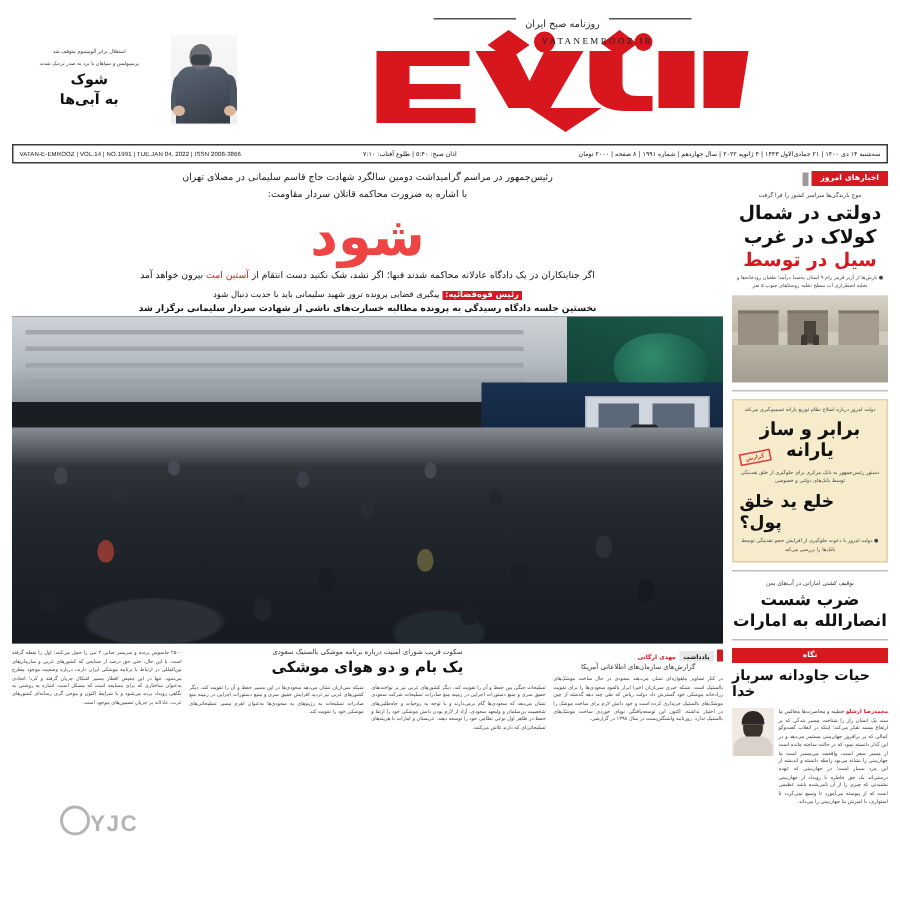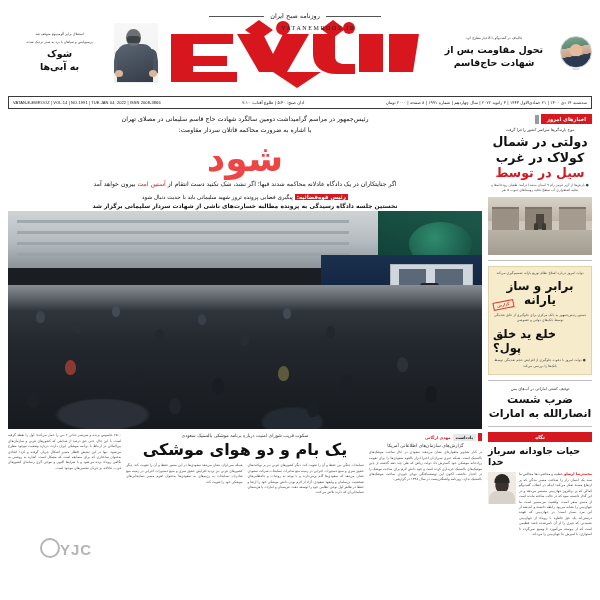--- a/index.html
+++ b/index.html
@@ -12,21 +12,21 @@
   .mh-right-txt{flex:1;text-align:left;direction:rtl;}
   .mh-kicker{font-size:3.4px;color:#333;line-height:1.5;letter-spacing:.2px;text-align:center;margin-bottom:3px;}
   .mh-teaser{font-size:9.5px;font-weight:bold;color:#111;line-height:1.35;text-align:center;}
   .mh-portrait{width:30px;height:30px;border-radius:50%;overflow:hidden;border:1px solid #cfcfcf;flex:0 0 auto;
      background:linear-gradient(170deg,#7fa890 0%,#5e8c74 35%,#d7b9a2 36%,#c8a289 60%,#2f3f54 61%,#243349 100%);position:relative;}
   .mh-portrait:after{content:"";position:absolute;left:50%;top:26%;transform:translateX(-50%);width:13px;height:13px;border-radius:50%;background:#e3bb9d;}
   .mh-portrait:before{content:"";position:absolute;left:50%;bottom:0;transform:translateX(-50%);width:22px;height:11px;border-radius:11px 11px 0 0;background:#2b3a50;z-index:2;}
   .mh-fig-cap{font-size:2.6px;color:#999;text-align:center;}
 
   .mh-center{flex:1;position:relative;display:flex;flex-direction:column;align-items:center;justify-content:center;}
-  .mh-top-line{display:flex;align-items:center;justify-content:center;gap:6px;width:100%;font-size:6.5px;color:#222;margin-bottom:-2px;}
+  .mh-top-line{display:flex;justify-content:center;gap:6px;width:100%;font-size:6.5px;color:#222;margin-bottom:-2px;}
   .mh-top-line .rule{height:1px;background:#555;flex:1;max-width:55px;}
   .logo-wrap{position:relative;width:265px;height:70px;}
   .logo-shape{position:absolute;inset:0;}
   .mh-site{position:absolute;top:7px;right:72px;font-size:6px;letter-spacing:1.6px;color:#222;font-family:"Liberation Serif",serif;}
 
   .mh-left{width:150px;display:flex;flex-direction:row;align-items:center;gap:3px;padding-top:6px;}
   .mh-left-txt{flex:1;direction:rtl;}
   .mh-photo{width:44px;height:60px;flex:0 0 auto;position:relative;overflow:hidden;
      background:linear-gradient(180deg,#f7f7f7 0%,#efefef 100%);}
   .mh-photo .head{position:absolute;left:12px;top:6px;width:15px;height:17px;border-radius:50% 50% 45% 45%;background:#6c6f73;}
@@ -113,45 +113,34 @@
   .ph-floorlight{position:absolute;left:0;right:0;top:0;height:18%;background:linear-gradient(180deg,rgba(200,205,210,.55),rgba(0,0,0,0));}
 
   
   .bottom{display:flex;gap:5px;margin-top:4px;flex:1;}
   .bcol{flex:1;min-width:0;}
   .b-badge{display:flex;align-items:center;gap:2px;}
   .b-badge .bar{width:4px;height:8px;background:#d61920;}
   .b-badge .lbl{background:#e8e8e8;color:#111;font-size:4.2px;font-weight:bold;padding:1px 3px;}
   .b-author{font-size:4px;color:#d61920;font-weight:bold;}
   .b-kicker{font-size:4.6px;color:#333;text-align:center;margin-bottom:2px;}
-  .b-head{font-size:16px;font-weight:bold;color:#111;text-align:center;line-height:1.25;margin-bottom:3px;}
+  .b-head{font-size:10px;font-weight:bold;color:#111;text-align:center;line-height:1.25;margin-bottom:3px;}
   .b-text{font-size:3.35px;line-height:1.62;color:#3c3c3c;text-align:justify;}
   .b-wide{flex:2.1;}
 
   .watermark{position:absolute;left:38px;bottom:42px;font-family:"Liberation Sans",sans-serif;font-size:15px;font-weight:bold;color:#777;opacity:.55;letter-spacing:1px;direction:ltr;}
   .watermark .ring{display:inline-block;width:16px;height:16px;border:2px solid #777;border-radius:50%;vertical-align:-3px;margin-left:2px;}
 </style>
 </head>
 <body>
 
 <div class="page">
 
   <div class="masthead">
 
-    <div class="mh-right">
-      <div class="mh-right-txt">
-        <div class="mh-kicker">قالیباف در گفت‌وگو با الاخبار مطرح کرد</div>
-        <div class="mh-teaser">تحول مقاومت پس از</div>
-        <div class="mh-teaser">شهادت حاج‌قاسم</div>
-      </div>
-      <div style="display:flex;flex-direction:column;align-items:center;">
-        <div class="mh-portrait"></div>
-        <div class="mh-fig-cap">Vatan</div>
-      </div>
-    </div>
 
     <div class="mh-center">
       <div class="mh-top-line">
         <span class="rule"></span>
         <span>روزنامه صبح ایران</span>
         <span class="rule"></span>
       </div>
       <div class="logo-wrap">
         <svg class="logo-shape" viewBox="0 0 265 70" xmlns="http://www.w3.org/2000/svg">
           <g fill="#d8161d">

